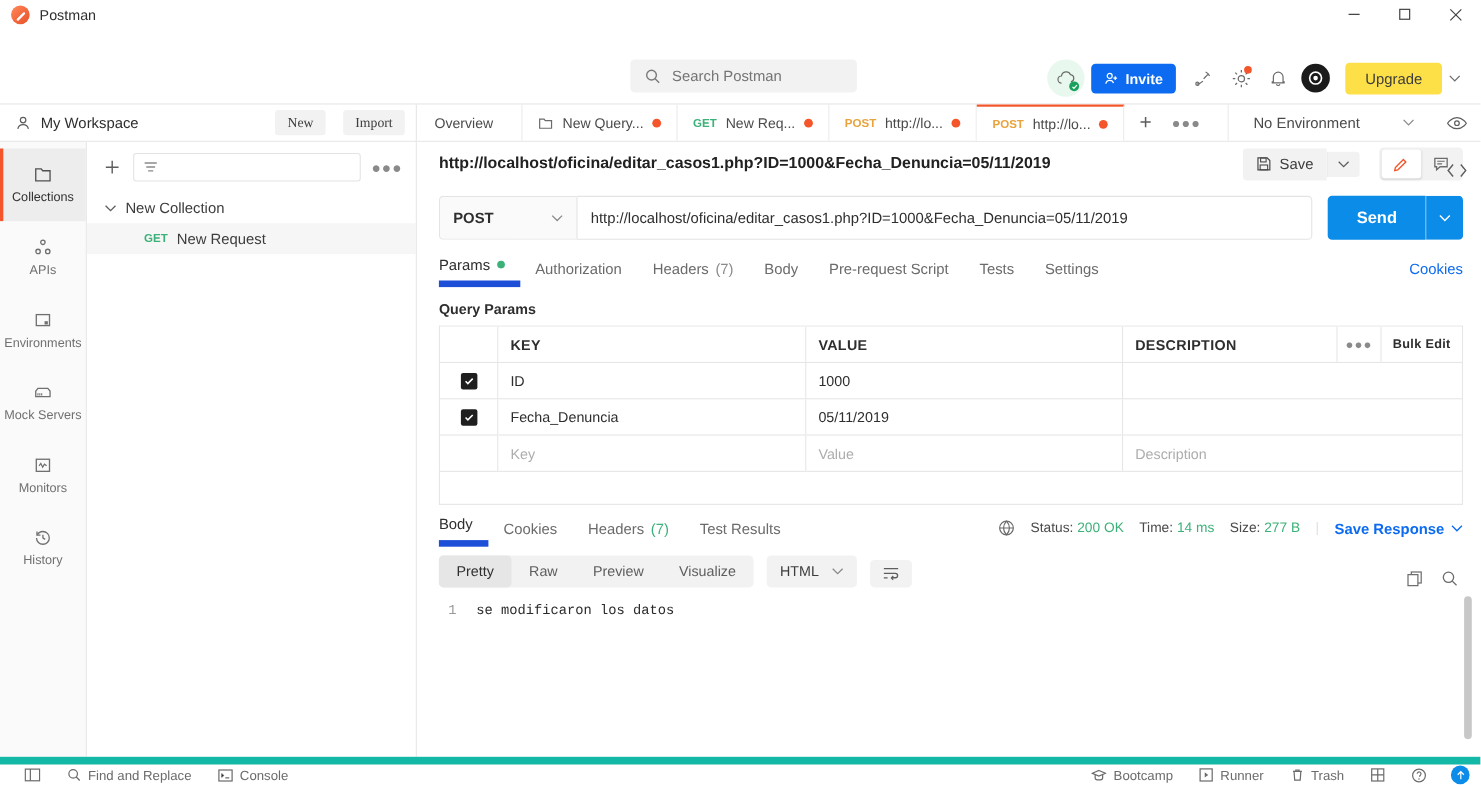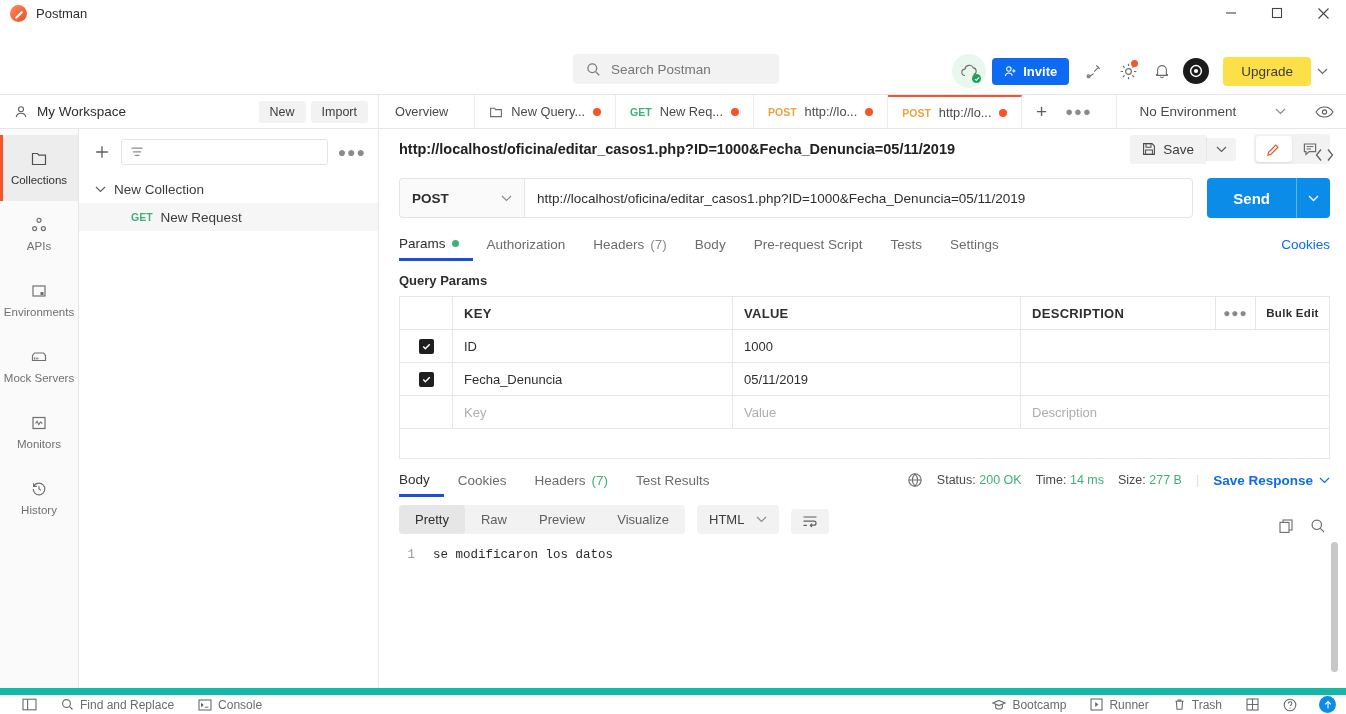--- a/index.html
+++ b/index.html
@@ -117,21 +117,21 @@
   .send-group { display:flex; margin-left:14px; }
   .send-btn { background:#0c8ce9; color:#fff; font-size:15px; font-weight:700; border-radius:4px 0 0 4px;
               padding:0 26px; height:40px; display:flex; align-items:center; }
   .send-caret { background:#0c8ce9; color:#fff; border-radius:0 4px 4px 0; height:40px; width:34px;
                 display:flex; align-items:center; justify-content:center; border-left:1px solid rgba(255,255,255,.35); }
 
   
   .reqtabs { display:flex; align-items:flex-end; padding:0 16px 0 20px; height:34px; gap:0; position:relative; }
   .rtab { font-size:13.5px; color:#6b6b6b; padding:0 14px 9px 14px; display:flex; align-items:center; gap:6px; }
   .rtab:first-child { padding-left:0; }
-  .rtab.active { color:#2e2e2e; border-bottom:3px solid #1d4ed8; padding-bottom:7px; }
+  .rtab.active { color:#2e2e2e; border-bottom:6px solid #1d4ed8; padding-bottom:7px; }
   .green-dot { width:7px; height:7px; border-radius:50%; background:#3cb179; }
   .gray-count { color:#8a8a8a; }
   .cookies-link { margin-left:auto; color:#0c6bf0; font-size:13.5px; padding-bottom:9px; }
 
   .qp-title { font-size:13px; font-weight:700; color:#2e2e2e; padding:12px 0 8px 20px; }
 
   
   .ptable { margin:0 16px 0 20px; border:1px solid #e6e6e6; border-bottom:none; }
   .prow { display:flex; align-items:center; height:33px; border-bottom:1px solid #e6e6e6; }
   .prow.head { background:#fff; font-size:11.5px; font-weight:700; color:#2e2e2e; letter-spacing:.3px; }
@@ -278,21 +278,21 @@
 
   <div style="display:flex; flex:0 0 34px; height:34px; border-bottom:1px solid #e6e6e6;">
     <div style="width:379px; flex:0 0 379px; display:flex; align-items:center; padding:0 10px 0 14px; border-right:1px solid #e6e6e6;">
       <span style="margin-right:9px;">
         <svg width="14" height="14" viewBox="0 0 14 14">
             <circle cx="7" cy="4.2" r="2.5" fill="none" stroke="#5e5e5e" stroke-width="1.1"></circle>
             <path d="M2.2 12.2c.4-2.5 2.4-4 4.8-4s4.4 1.5 4.8 4" fill="none" stroke="#5e5e5e" stroke-width="1.1"></path>
           </svg>
       </span>
       <span style="font-size:13.5px;color:#2e2e2e;">My Workspace</span>
-      <span style="margin-left:auto; display:flex; gap:5px;">
+      <span style="margin-left:auto; display:flex; gap:16px;font-family:Liberation Serif, serif;">
         <span style="background:#f2f2f2;border-radius:3px;padding:4px 11px;font-size:12.5px;color:#3c3c3c;">New</span>
         <span style="background:#f2f2f2;border-radius:3px;padding:4px 11px;font-size:12.5px;color:#3c3c3c;">Import</span>
       </span>
     </div>
 
     <div style="flex:1 1 auto; display:flex; align-items:stretch; min-width:0;">
       <div class="tab overview">
         <span>Overview</span>
       </div>
       <div class="tab">

